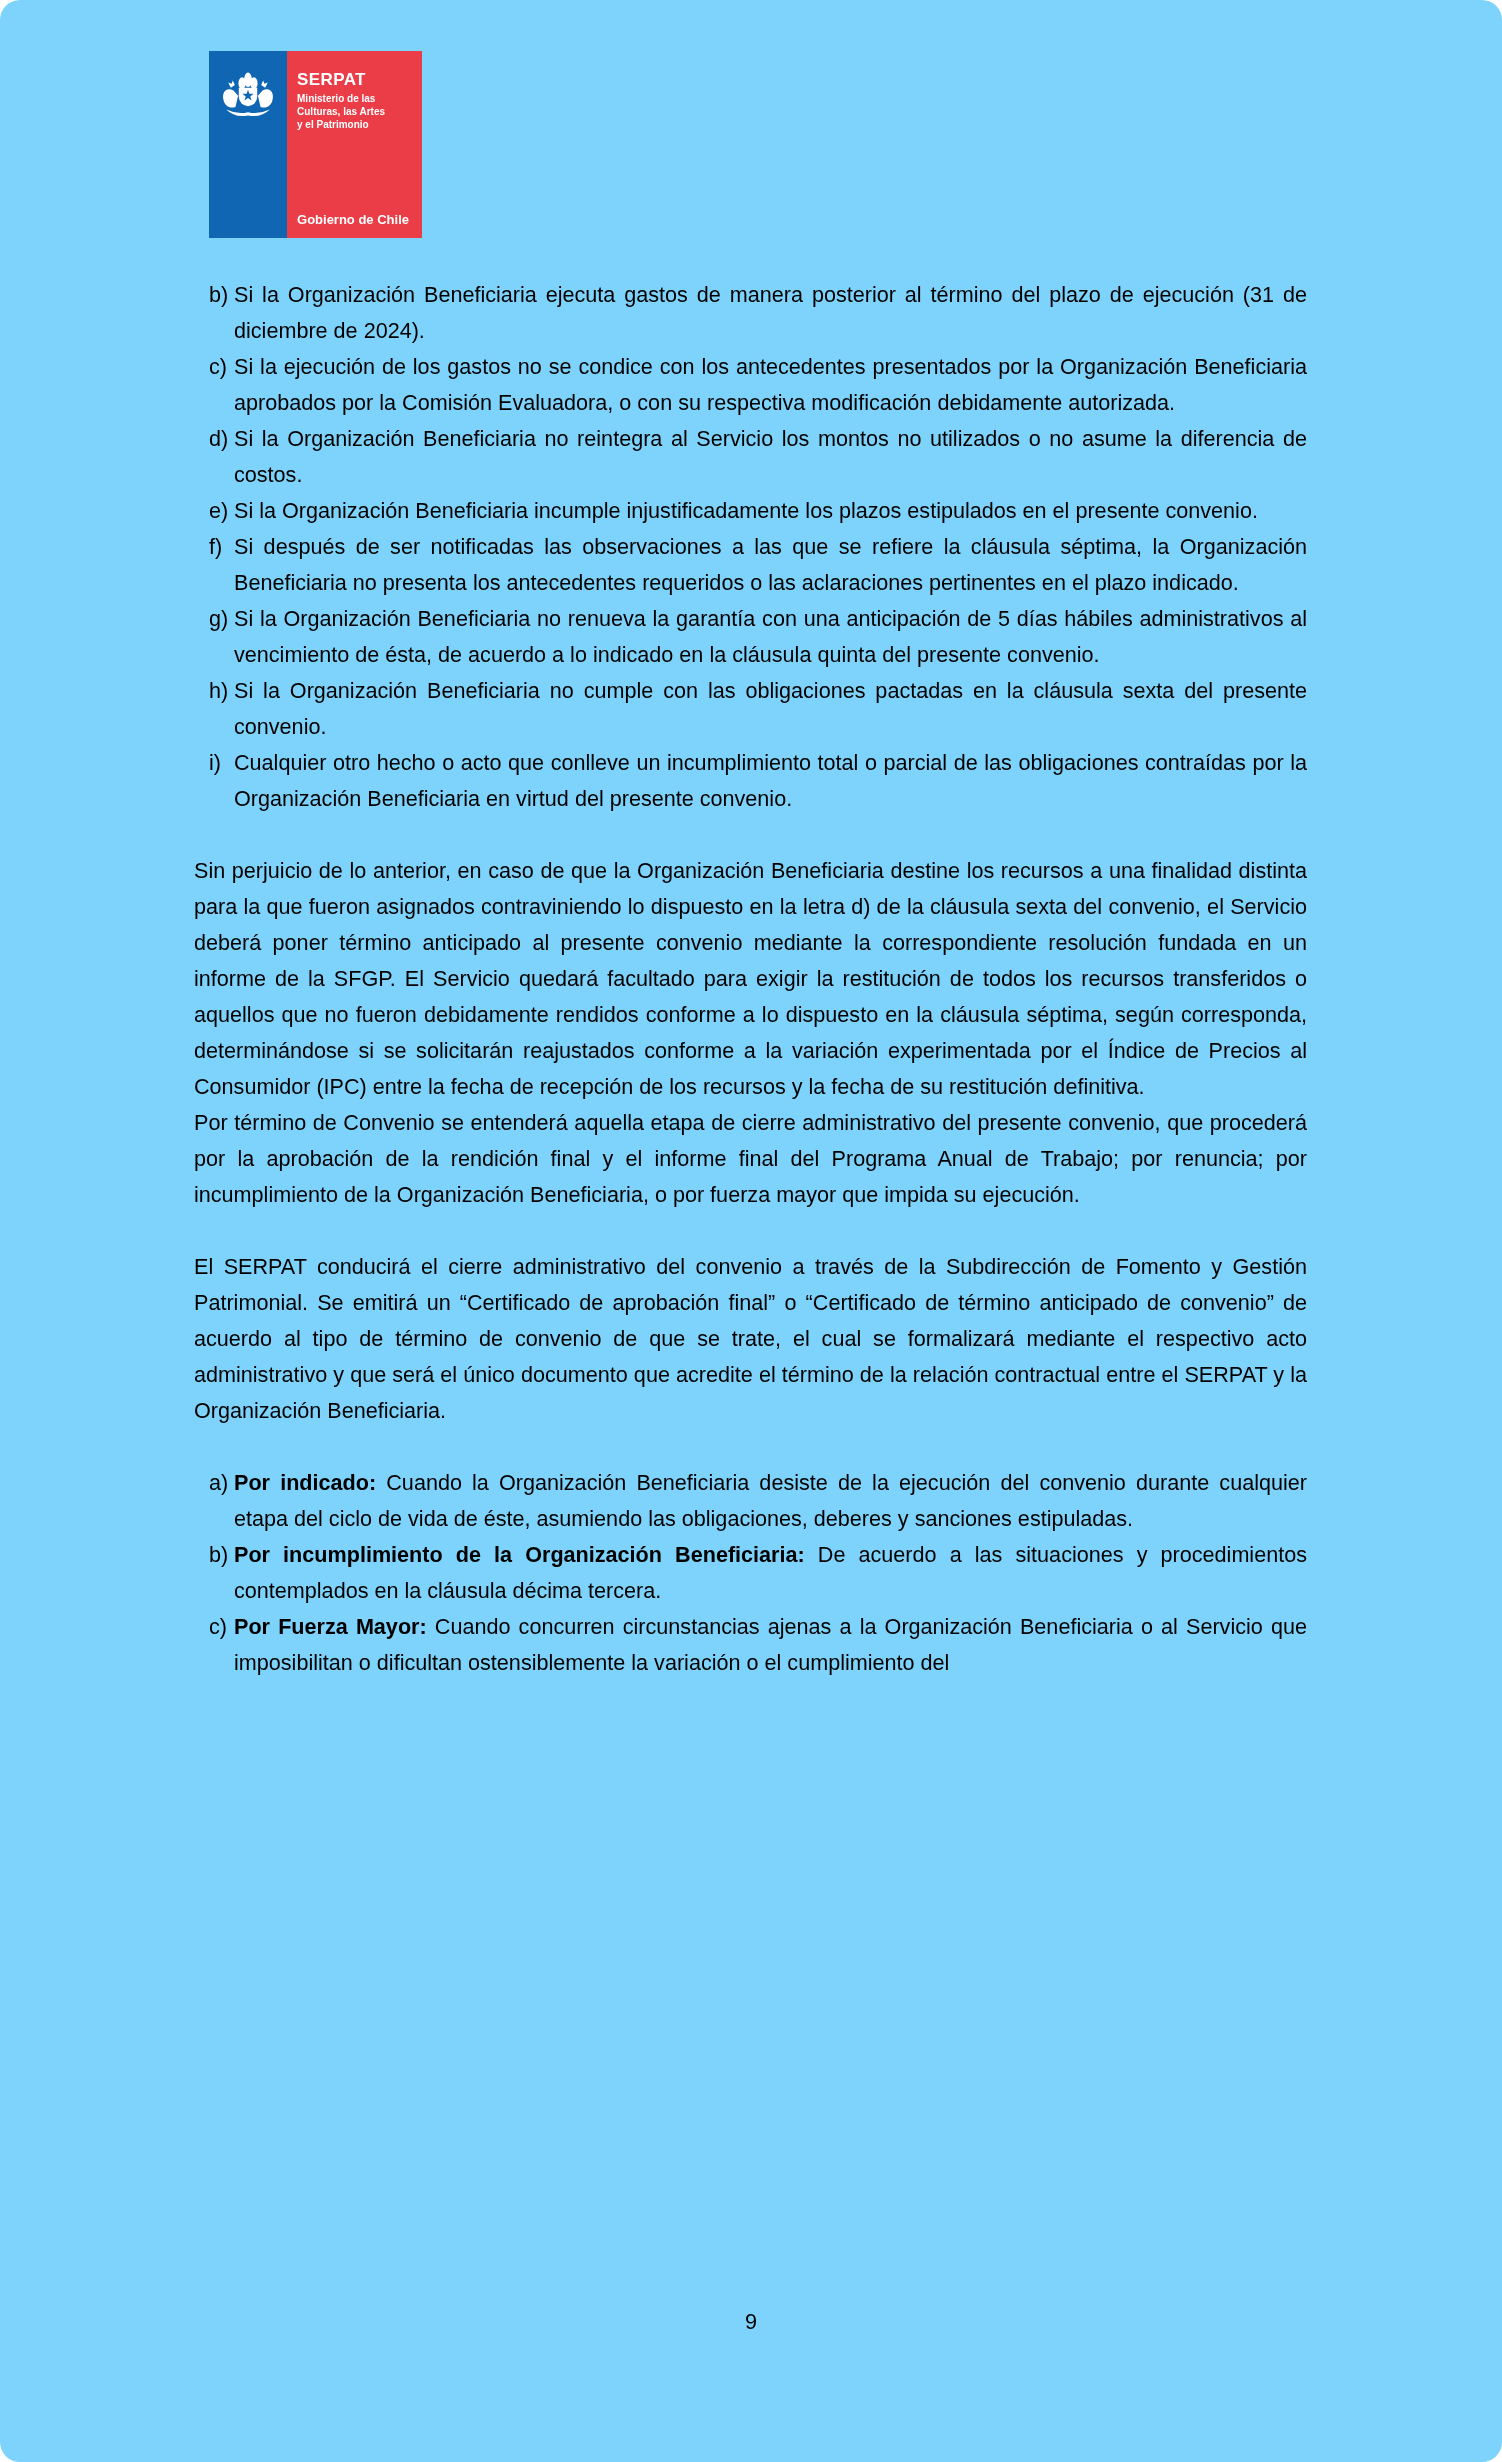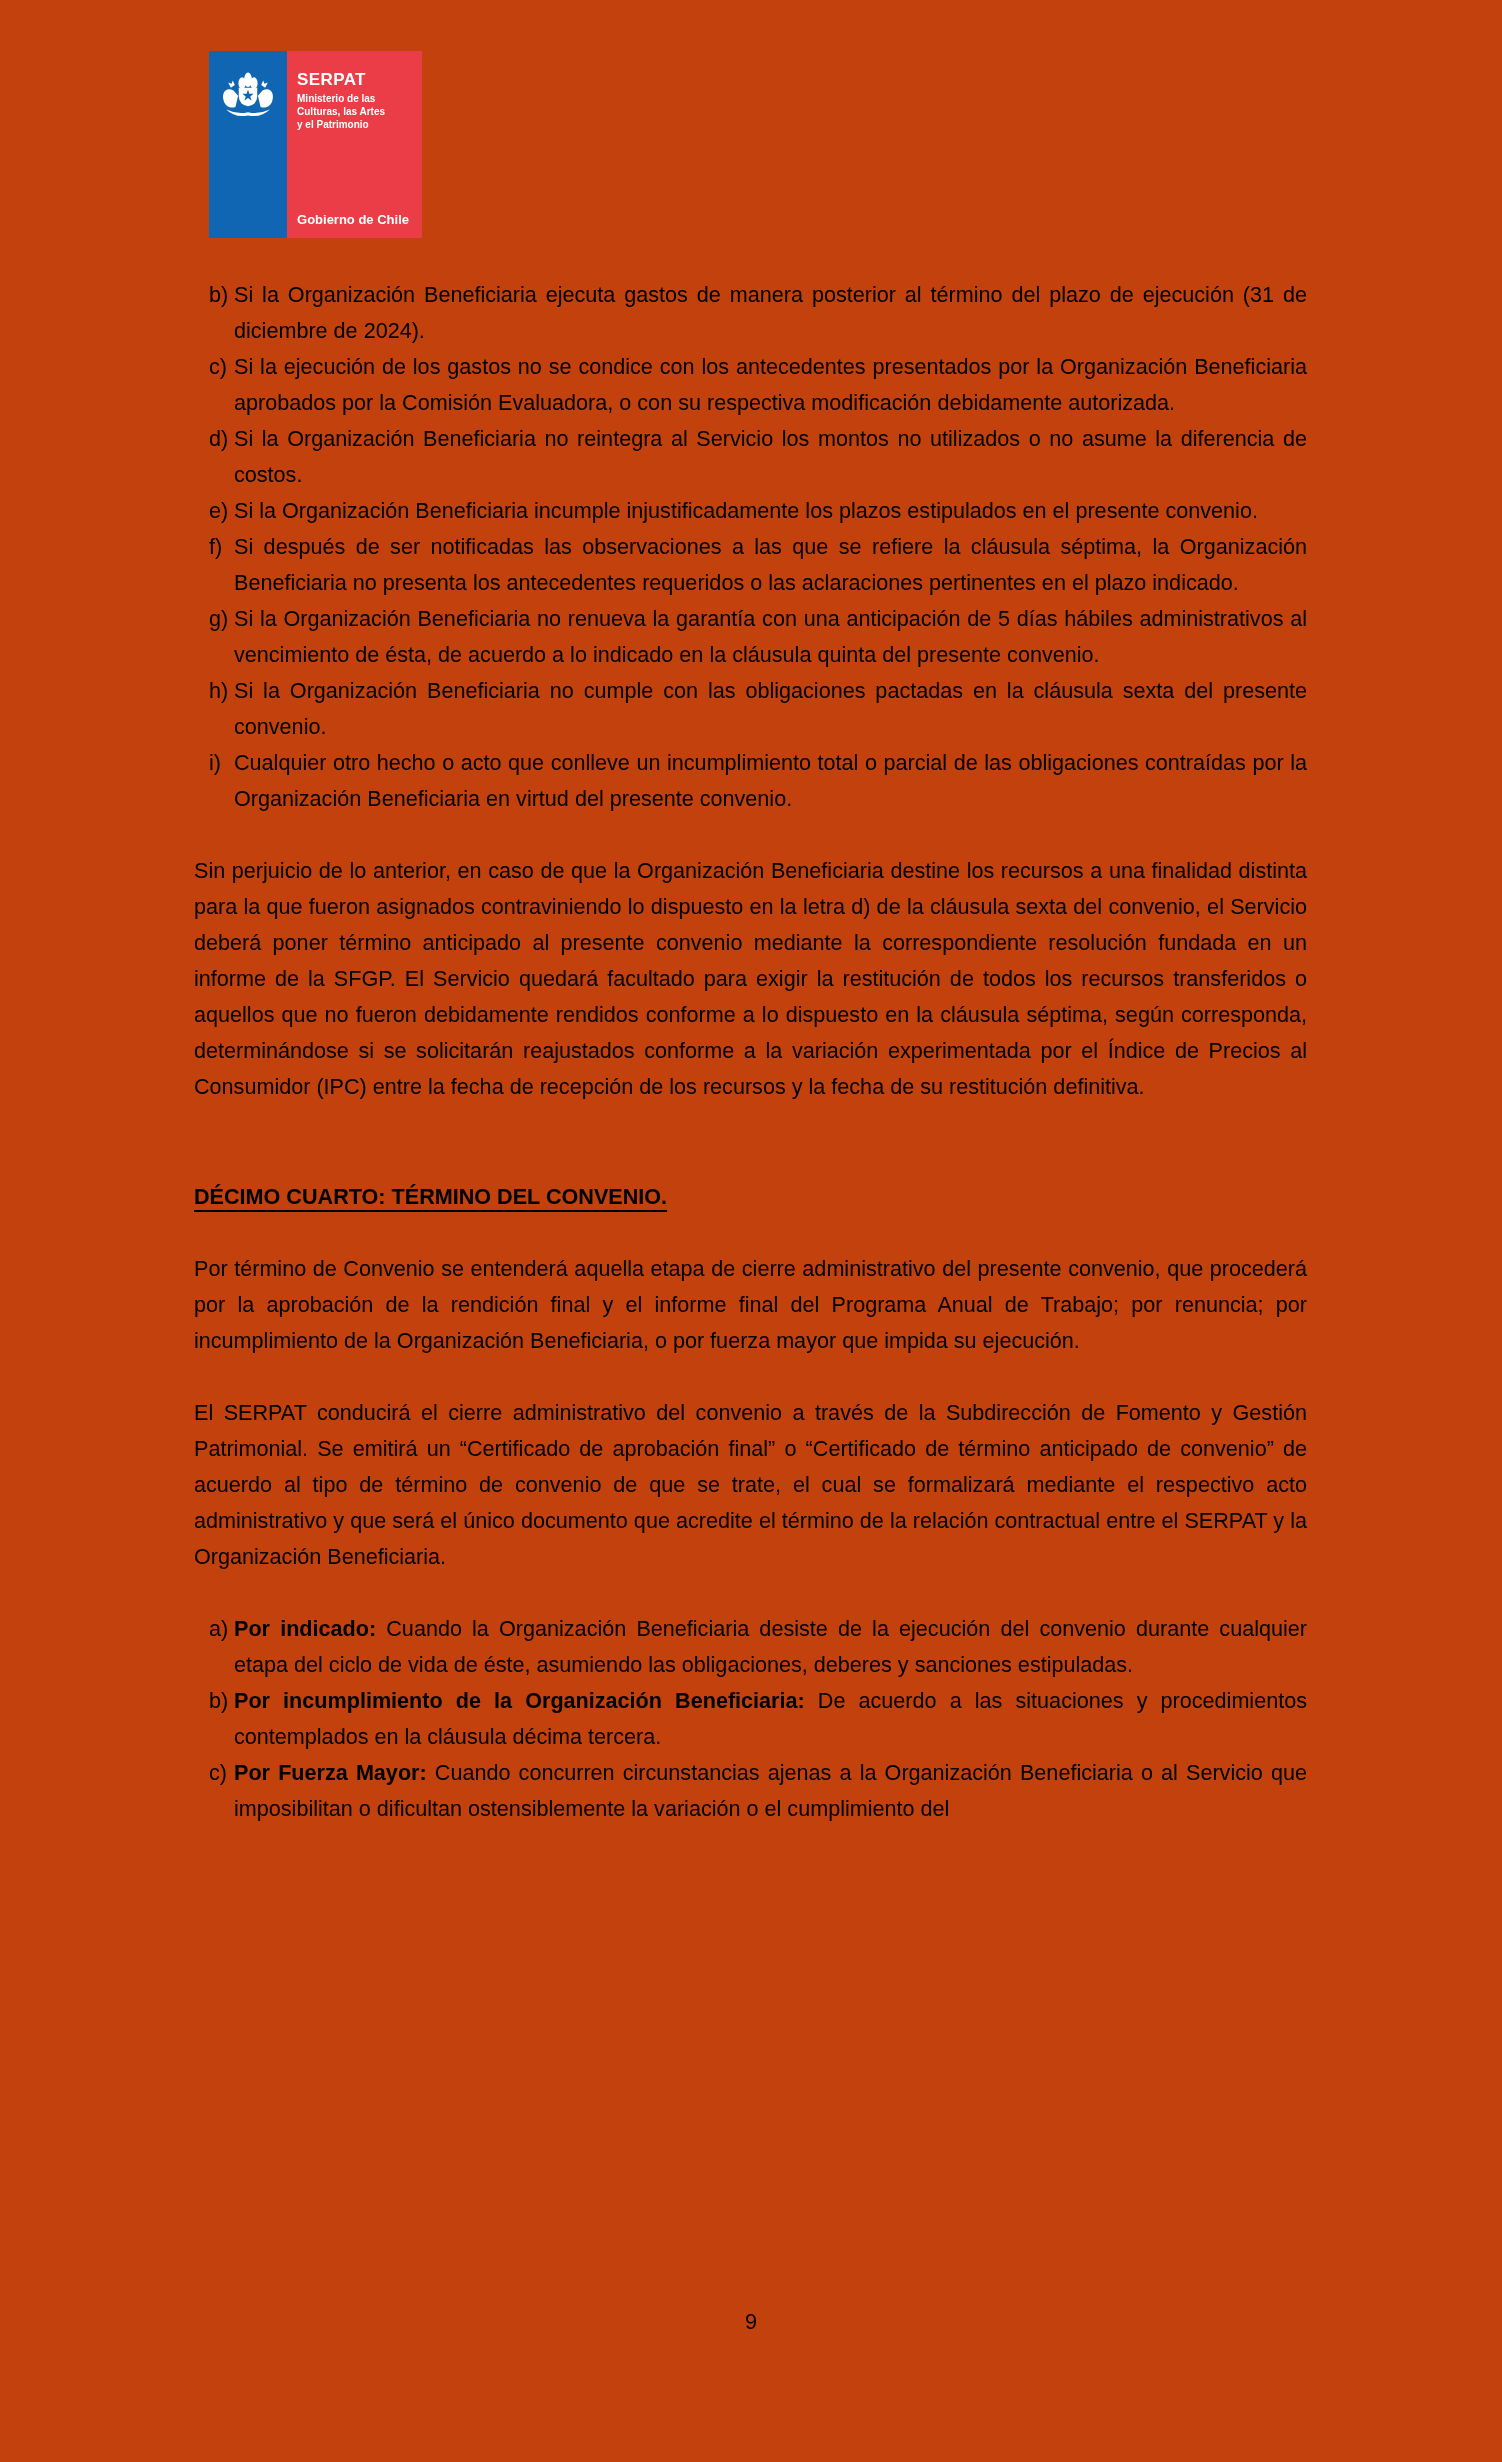--- a/index.html
+++ b/index.html
@@ -4,21 +4,21 @@
 <title>SERPAT Convenio - página 9</title>
 <style>
   html,body{margin:0;padding:0;}
   body{
     width:1502px;height:2462px;
     background:#ffffff;
     font-family:"Liberation Sans",sans-serif;
     color:#000;
     position:relative;
   }
-  .page{position:absolute;inset:0;background:#c2410c;}
+  .page{position:absolute;inset:0;background:#7dd3fc;border-radius:20px;}
 
   
   .logo{
     position:absolute;left:209px;top:51px;
     width:213px;height:187px;
     display:flex;
   }
   .logo-blue{
     width:78px;height:100%;
     background:#1066B2;
@@ -143,21 +143,20 @@
         <span class="itext">Si la Organización Beneficiaria no cumple con las obligaciones pactadas en la cláusula sexta del presente convenio.</span>
       </div>
       <div class="li">
         <span class="marker">i)</span>
         <span class="itext">Cualquier otro hecho o acto que conlleve un incumplimiento total o parcial de las obligaciones contraídas por la Organización Beneficiaria en virtud del presente convenio.</span>
       </div>
     </div>
 
     <p class="para">Sin perjuicio de lo anterior, en caso de que la Organización Beneficiaria destine los recursos a una finalidad distinta para la que fueron asignados contraviniendo lo dispuesto en la letra d) de la cláusula sexta del convenio, el Servicio deberá poner término anticipado al presente convenio mediante la correspondiente resolución fundada en un informe de la SFGP. El Servicio quedará facultado para exigir la restitución de todos los recursos transferidos o aquellos que no fueron debidamente rendidos conforme a lo dispuesto en la cláusula séptima, según corresponda, determinándose si se solicitarán reajustados conforme a la variación experimentada por el Índice de Precios al Consumidor (IPC) entre la fecha de recepción de los recursos y la fecha de su restitución definitiva.</p>
 
-    <h2 class="heading"><span class="hline">DÉCIMO CUARTO: TÉRMINO DEL CONVENIO.</span></h2>
 
     <p class="para" style="margin-top:0">Por término de Convenio se entenderá aquella etapa de cierre administrativo del presente convenio, que procederá por la aprobación de la rendición final y el informe final del Programa Anual de Trabajo; por renuncia; por incumplimiento de la Organización Beneficiaria, o por fuerza mayor que impida su ejecución.</p>
 
     <p class="para">El SERPAT conducirá el cierre administrativo del convenio a través de la Subdirección de Fomento y Gestión Patrimonial. Se emitirá un “Certificado de aprobación final” o “Certificado de término anticipado de convenio” de acuerdo al tipo de término de convenio de que se trate, el cual se formalizará mediante el respectivo acto administrativo y que será el único documento que acredite el término de la relación contractual entre el SERPAT y la Organización Beneficiaria.</p>
 
 
     <div class="list para">
       <div class="li">
         <span class="marker">a)</span>
         <span class="itext"><span class="bold">Por indicado:</span><span> Cuando la Organización Beneficiaria desiste de la ejecución del convenio durante cualquier etapa del ciclo de vida de éste, asumiendo las obligaciones, deberes y sanciones estipuladas.</span></span>

